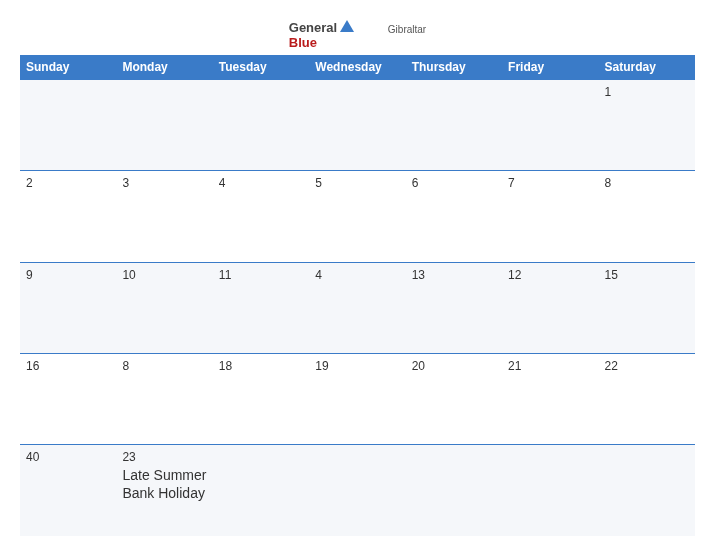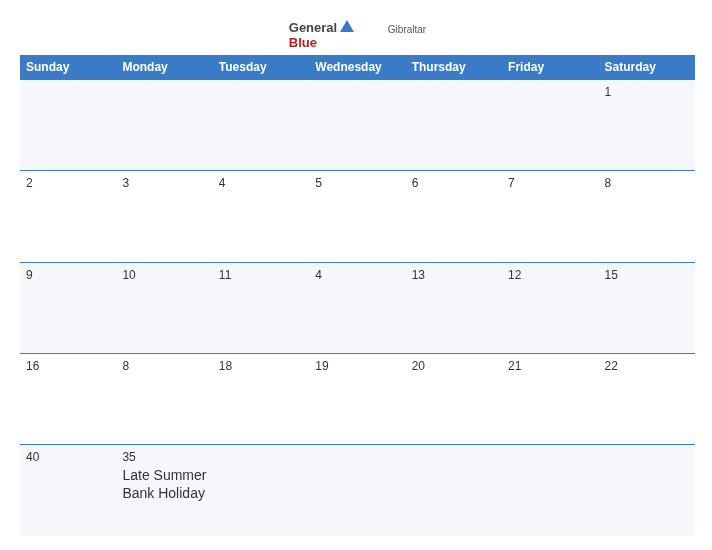--- a/index.html
+++ b/index.html
@@ -230,21 +230,21 @@
           </td>
           <td>
             <span class="day-num">22</span>
           </td>
         </tr>
         <tr>
           <td>
             <span class="day-num">40</span>
           </td>
           <td>
-            <span class="day-num">35</span>
+            <span class="day-num">23</span>
             <span class="event-text">Late Summer Bank Holiday</span>
           </td>
           <td></td>
           <td></td>
           <td></td>
           <td></td>
           <td></td>
         </tr>
       </tbody>
   </table>

